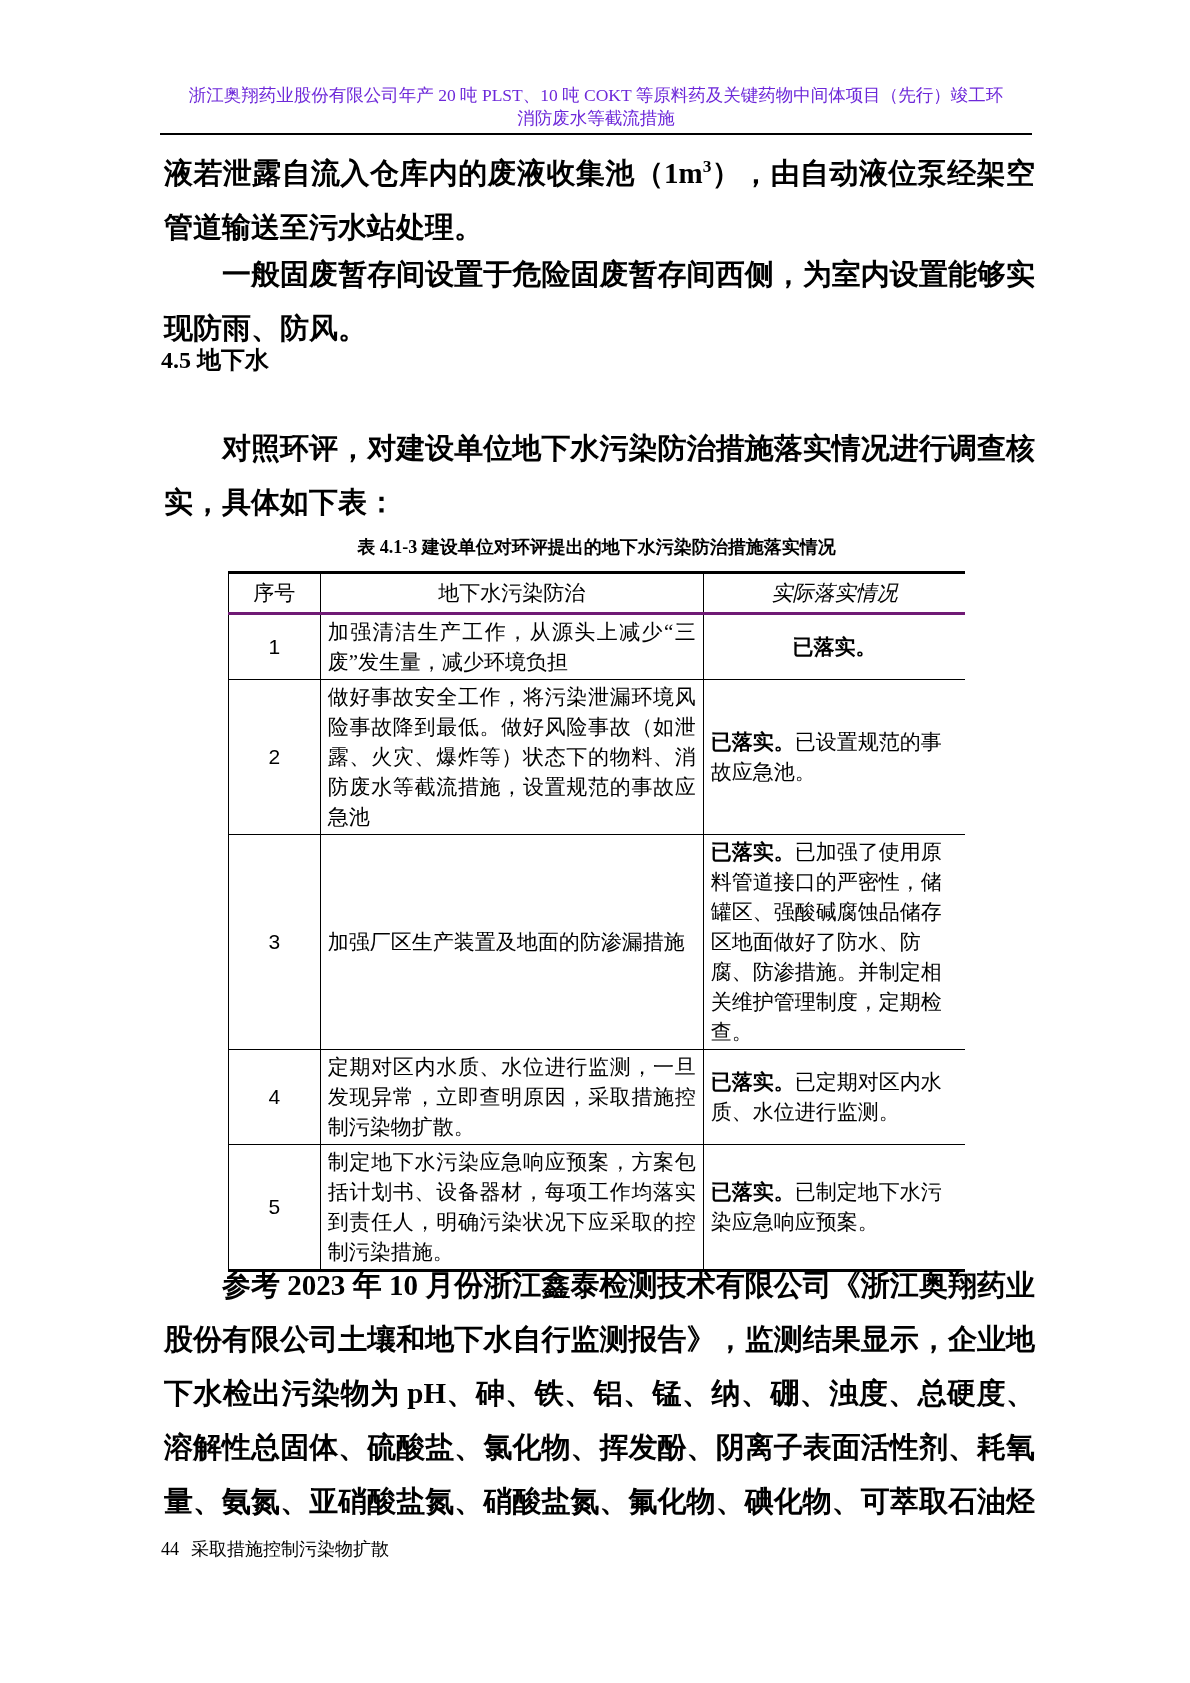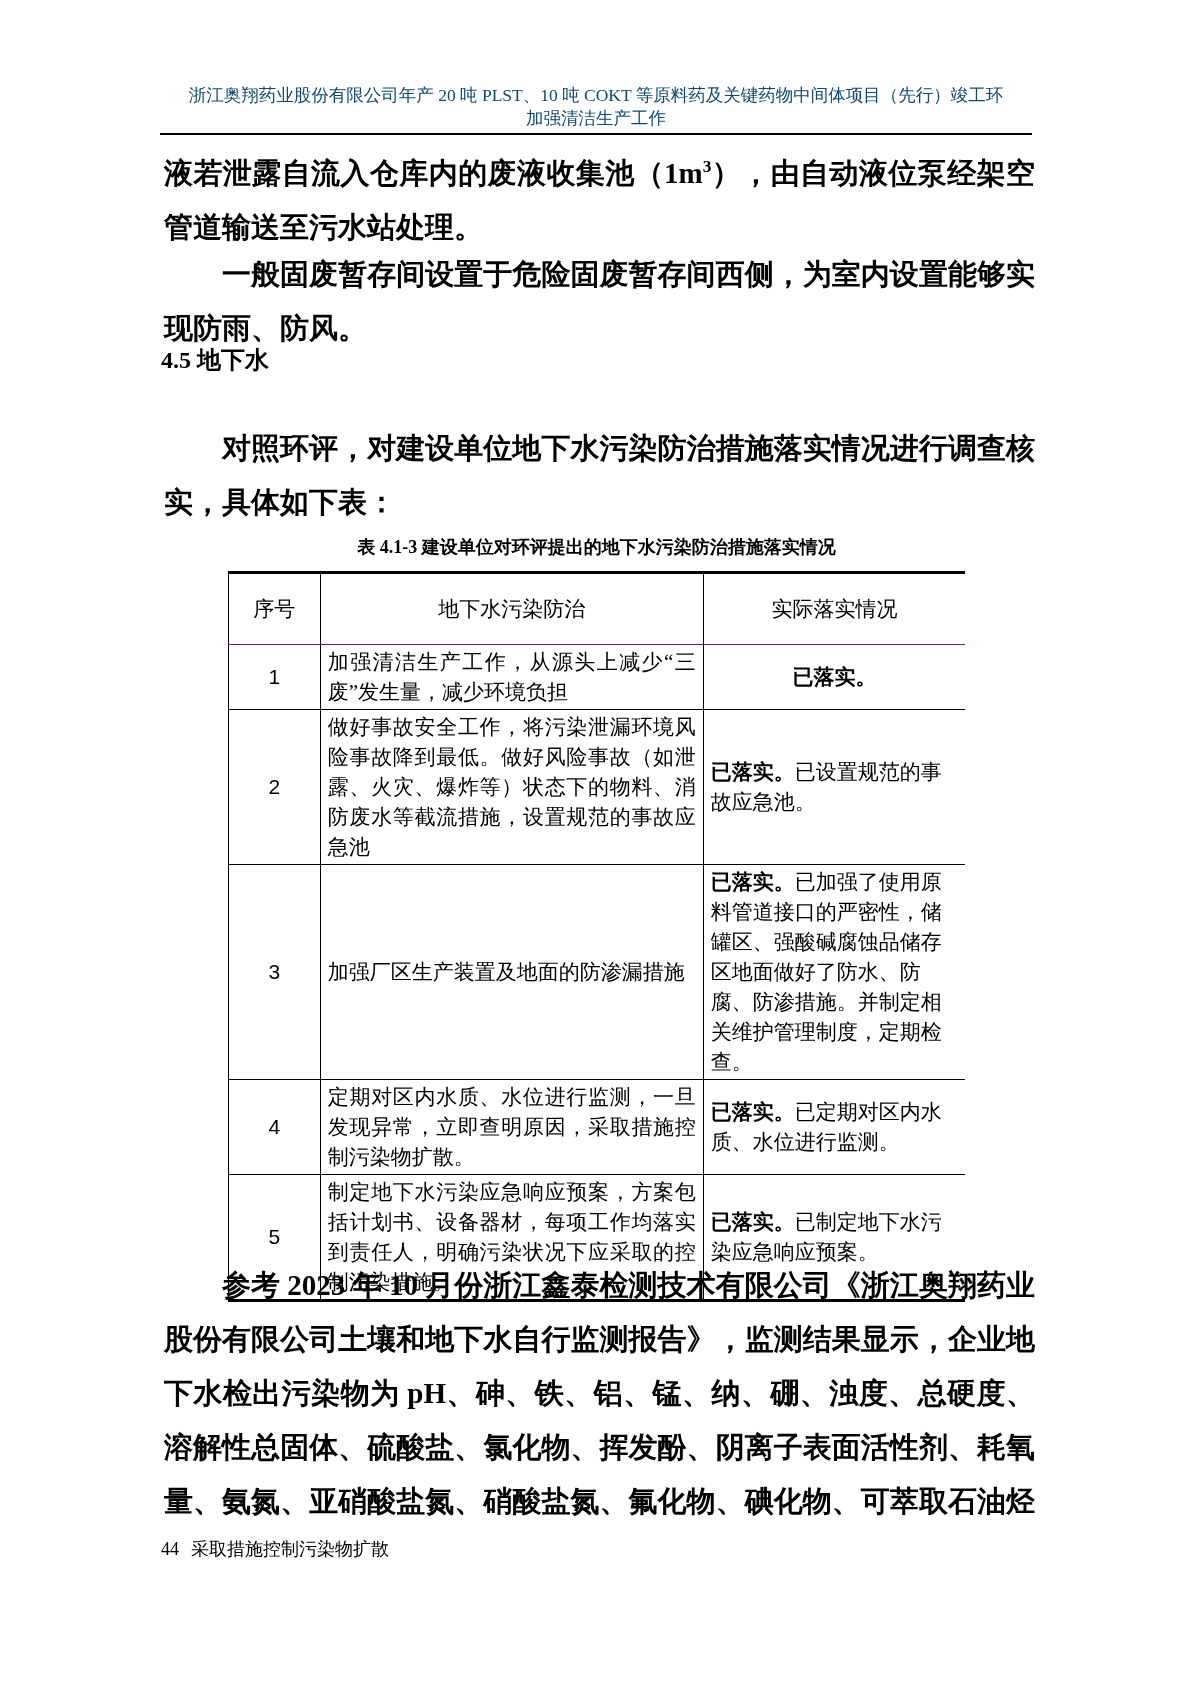--- a/index.html
+++ b/index.html
@@ -8,21 +8,21 @@
     width:1190px;height:1683px;
     background:#fff;
     overflow:hidden;
     font-family:"Liberation Serif","DejaVu Serif",serif;
     color:#000;
   }
   
   .doc-header{
     position:absolute;top:84px;left:160px;width:872px;
     text-align:center;font-size:17.5px;line-height:23px;
-    color:#0c4a6e;
+    color:#6d28d9;
   }
   .header-rule{
     position:absolute;top:133px;left:160px;width:872px;
     border-top:2px solid #000;height:0;
   }
   
   .body-par{
     position:absolute;left:161px;width:871px;
     font-size:29px;line-height:54px;text-align:justify;
     margin:3px;
@@ -48,24 +48,24 @@
     width:737px;margin:0 auto;border-collapse:collapse;
     border-top:3px solid #000;border-bottom:3px solid #000;
     border-left:1px solid #000;border-right:0;
     font-size:21px;line-height:30px;table-layout:fixed;
   }
   table.measures col.c-no{width:92px;}
   table.measures col.c-measure{width:383px;}
   table.measures col.c-status{width:262px;}
   table.measures th{
     font-weight:normal;text-align:center;
-    border-bottom:1px solid #701a75;border-right:1px solid #000;
-    padding:20px 4px;
+    border-bottom:3px solid #701a75;border-right:1px solid #000;
+    padding:4px 4px;
   }
-  table.measures th:last-child{border-right:0;}
+  table.measures th:last-child{border-right:0;font-style:italic;}
   table.measures td{
     border-bottom:1px solid #000;border-right:1px solid #000;
     vertical-align:middle;padding:2px 7px;
   }
   table.measures td:last-child{border-right:0;margin-top:44px;}
   td.cell-no{
     text-align:center;
     font-family:"Liberation Sans","DejaVu Sans",sans-serif;
     font-size:21px;
   }
@@ -81,21 +81,21 @@
   .footer-org{position:absolute;left:30px;top:0;}
   .footer-page{position:absolute;left:0;width:100%;top:0;}
 </style>
 </head>
 <body>
 
 <div class="page">
 
   <div class="doc-header">
     <div>浙江奥翔药业股份有限公司年产 20 吨 PLST、10 吨 COKT 等原料药及关键药物中间体项目（先行）竣工环</div>
-    <div>加强清洁生产工作</div>
+    <div>消防废水等截流措施</div>
   </div>
   <div class="header-rule"></div>
 
   <p class="body-par p1"><span>液若泄露自流入仓库内的废液收集池（1m</span><sup>3</sup><span>），由自动液位泵经架空管道输送至污水站处理。</span></p>
 
   <p class="body-par indent p2">一般固废暂存间设置于危险固废暂存间西侧，为室内设置能够实现防雨、防风。</p>
 
   <h2 class="sec-heading">4.5 地下水</h2>
 
   <p class="body-par indent p3">对照环评，对建设单位地下水污染防治措施落实情况进行调查核实，具体如下表：</p>

